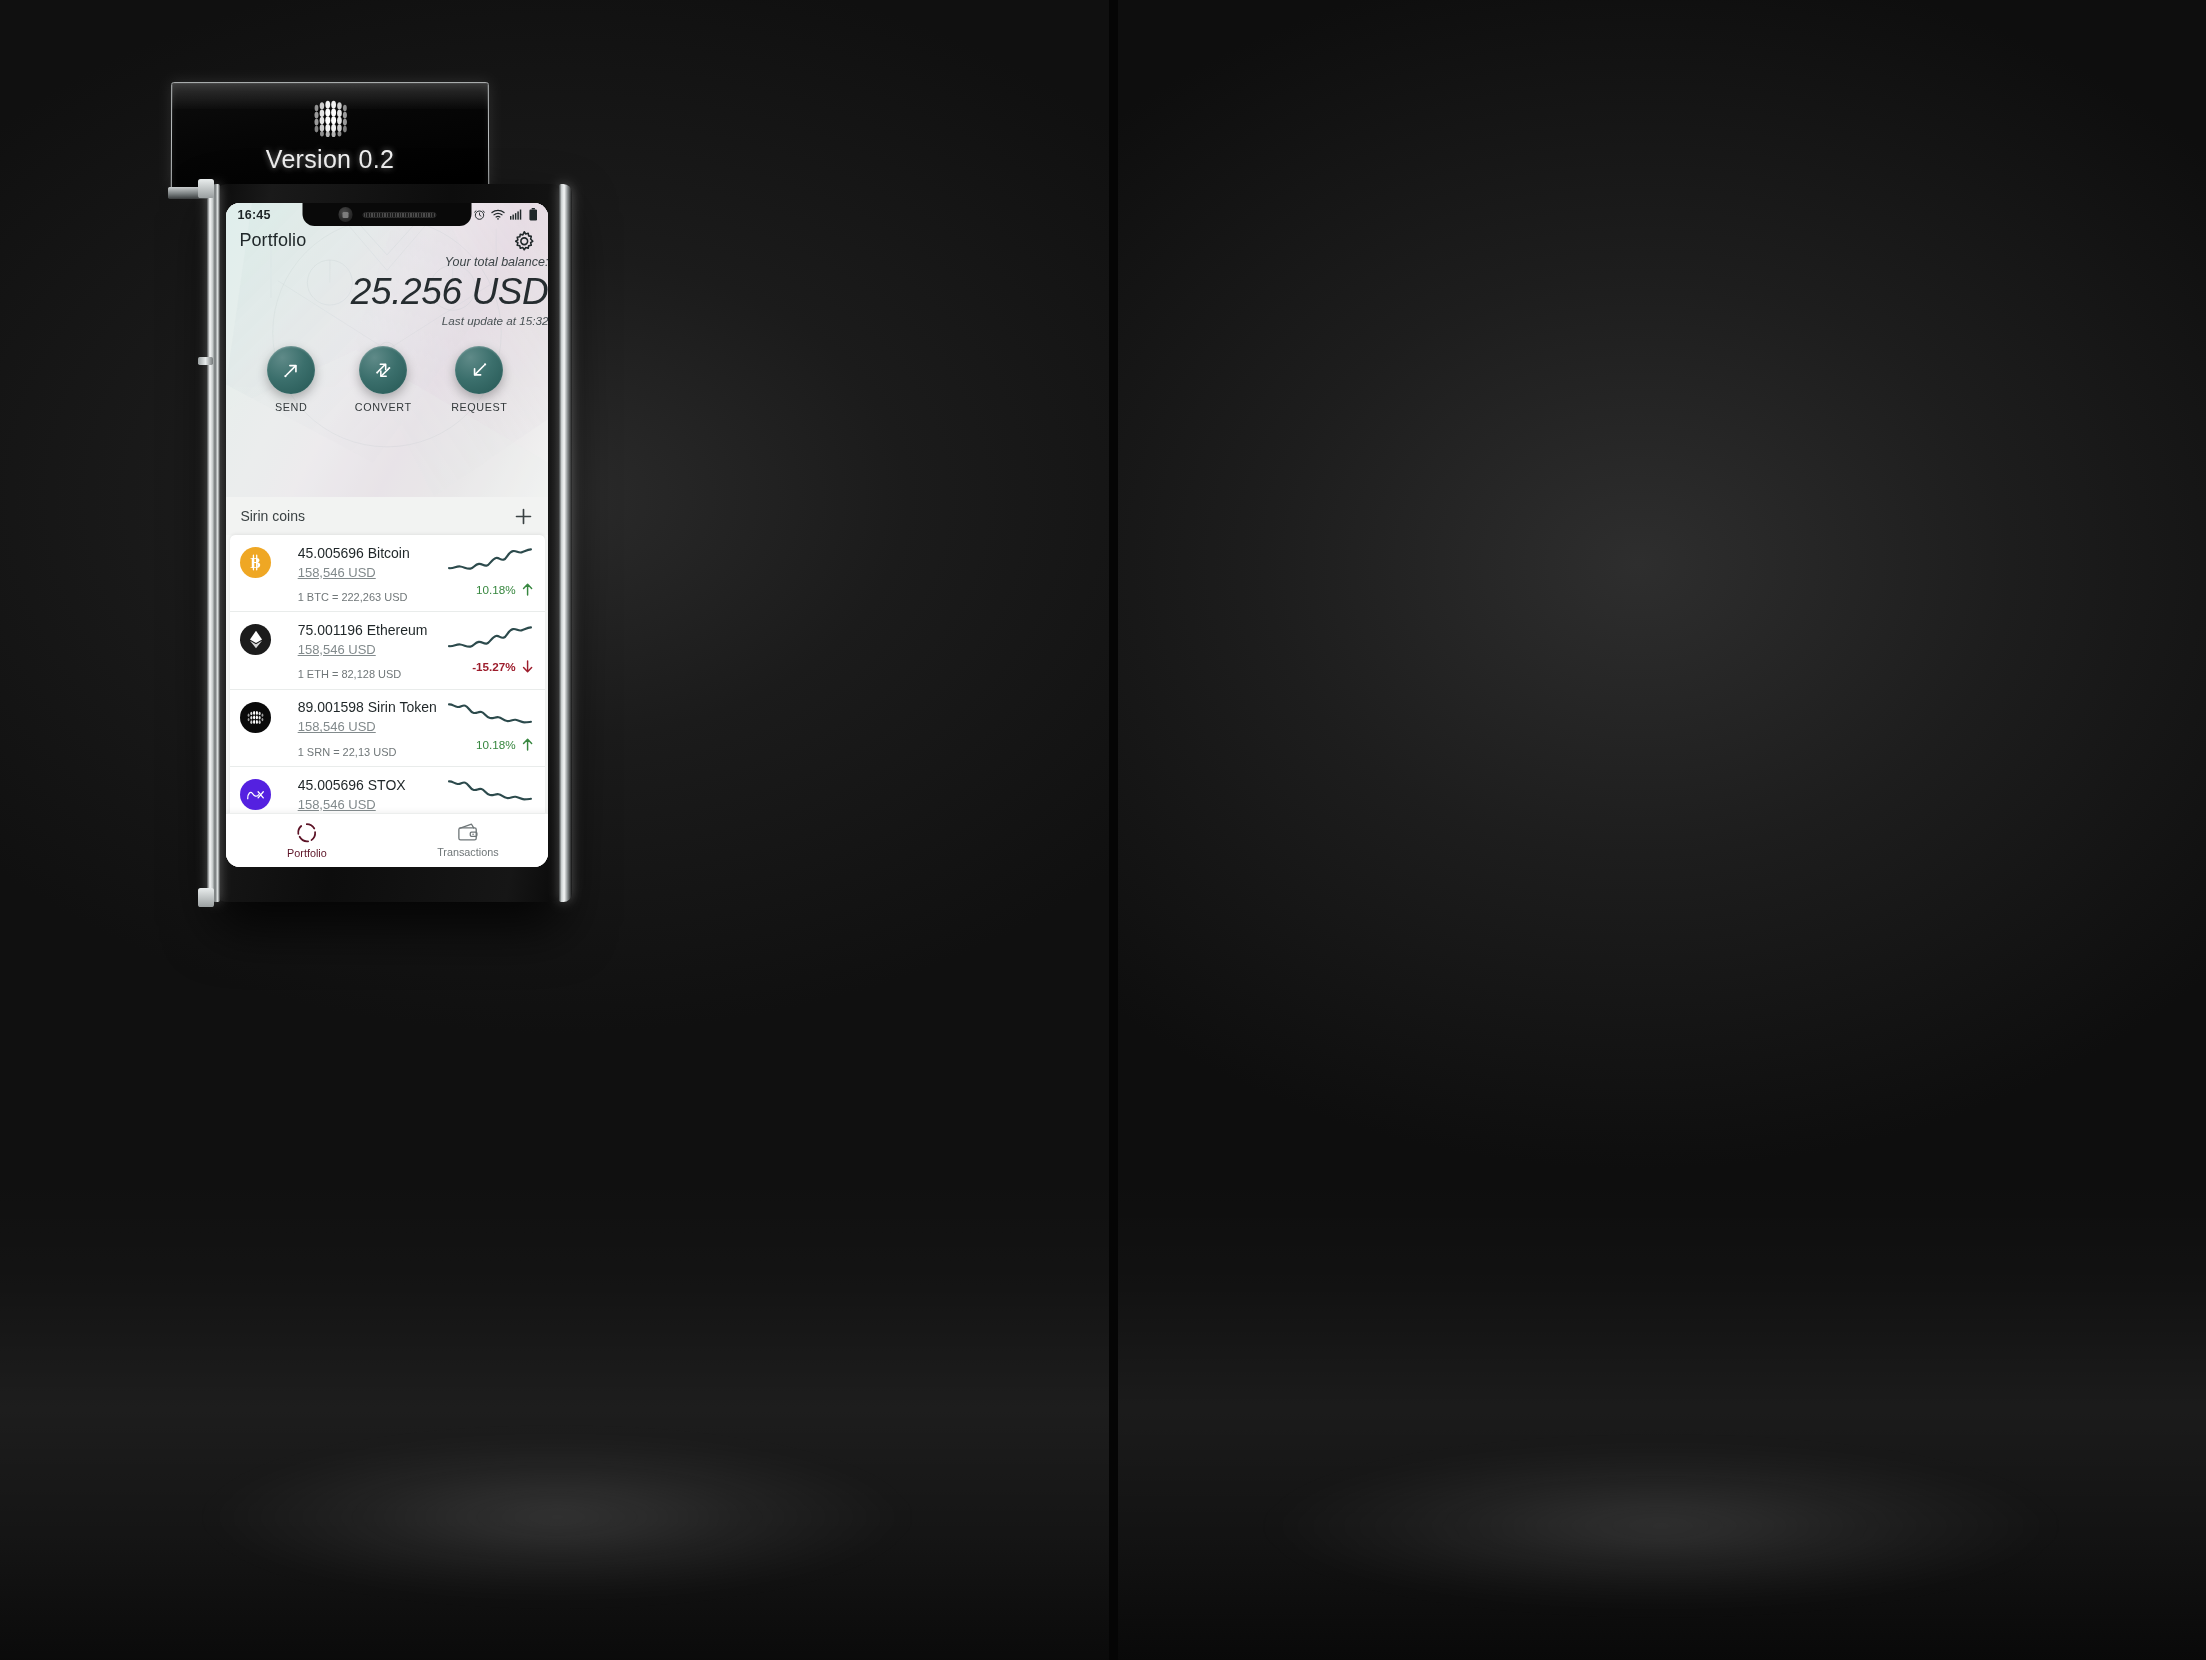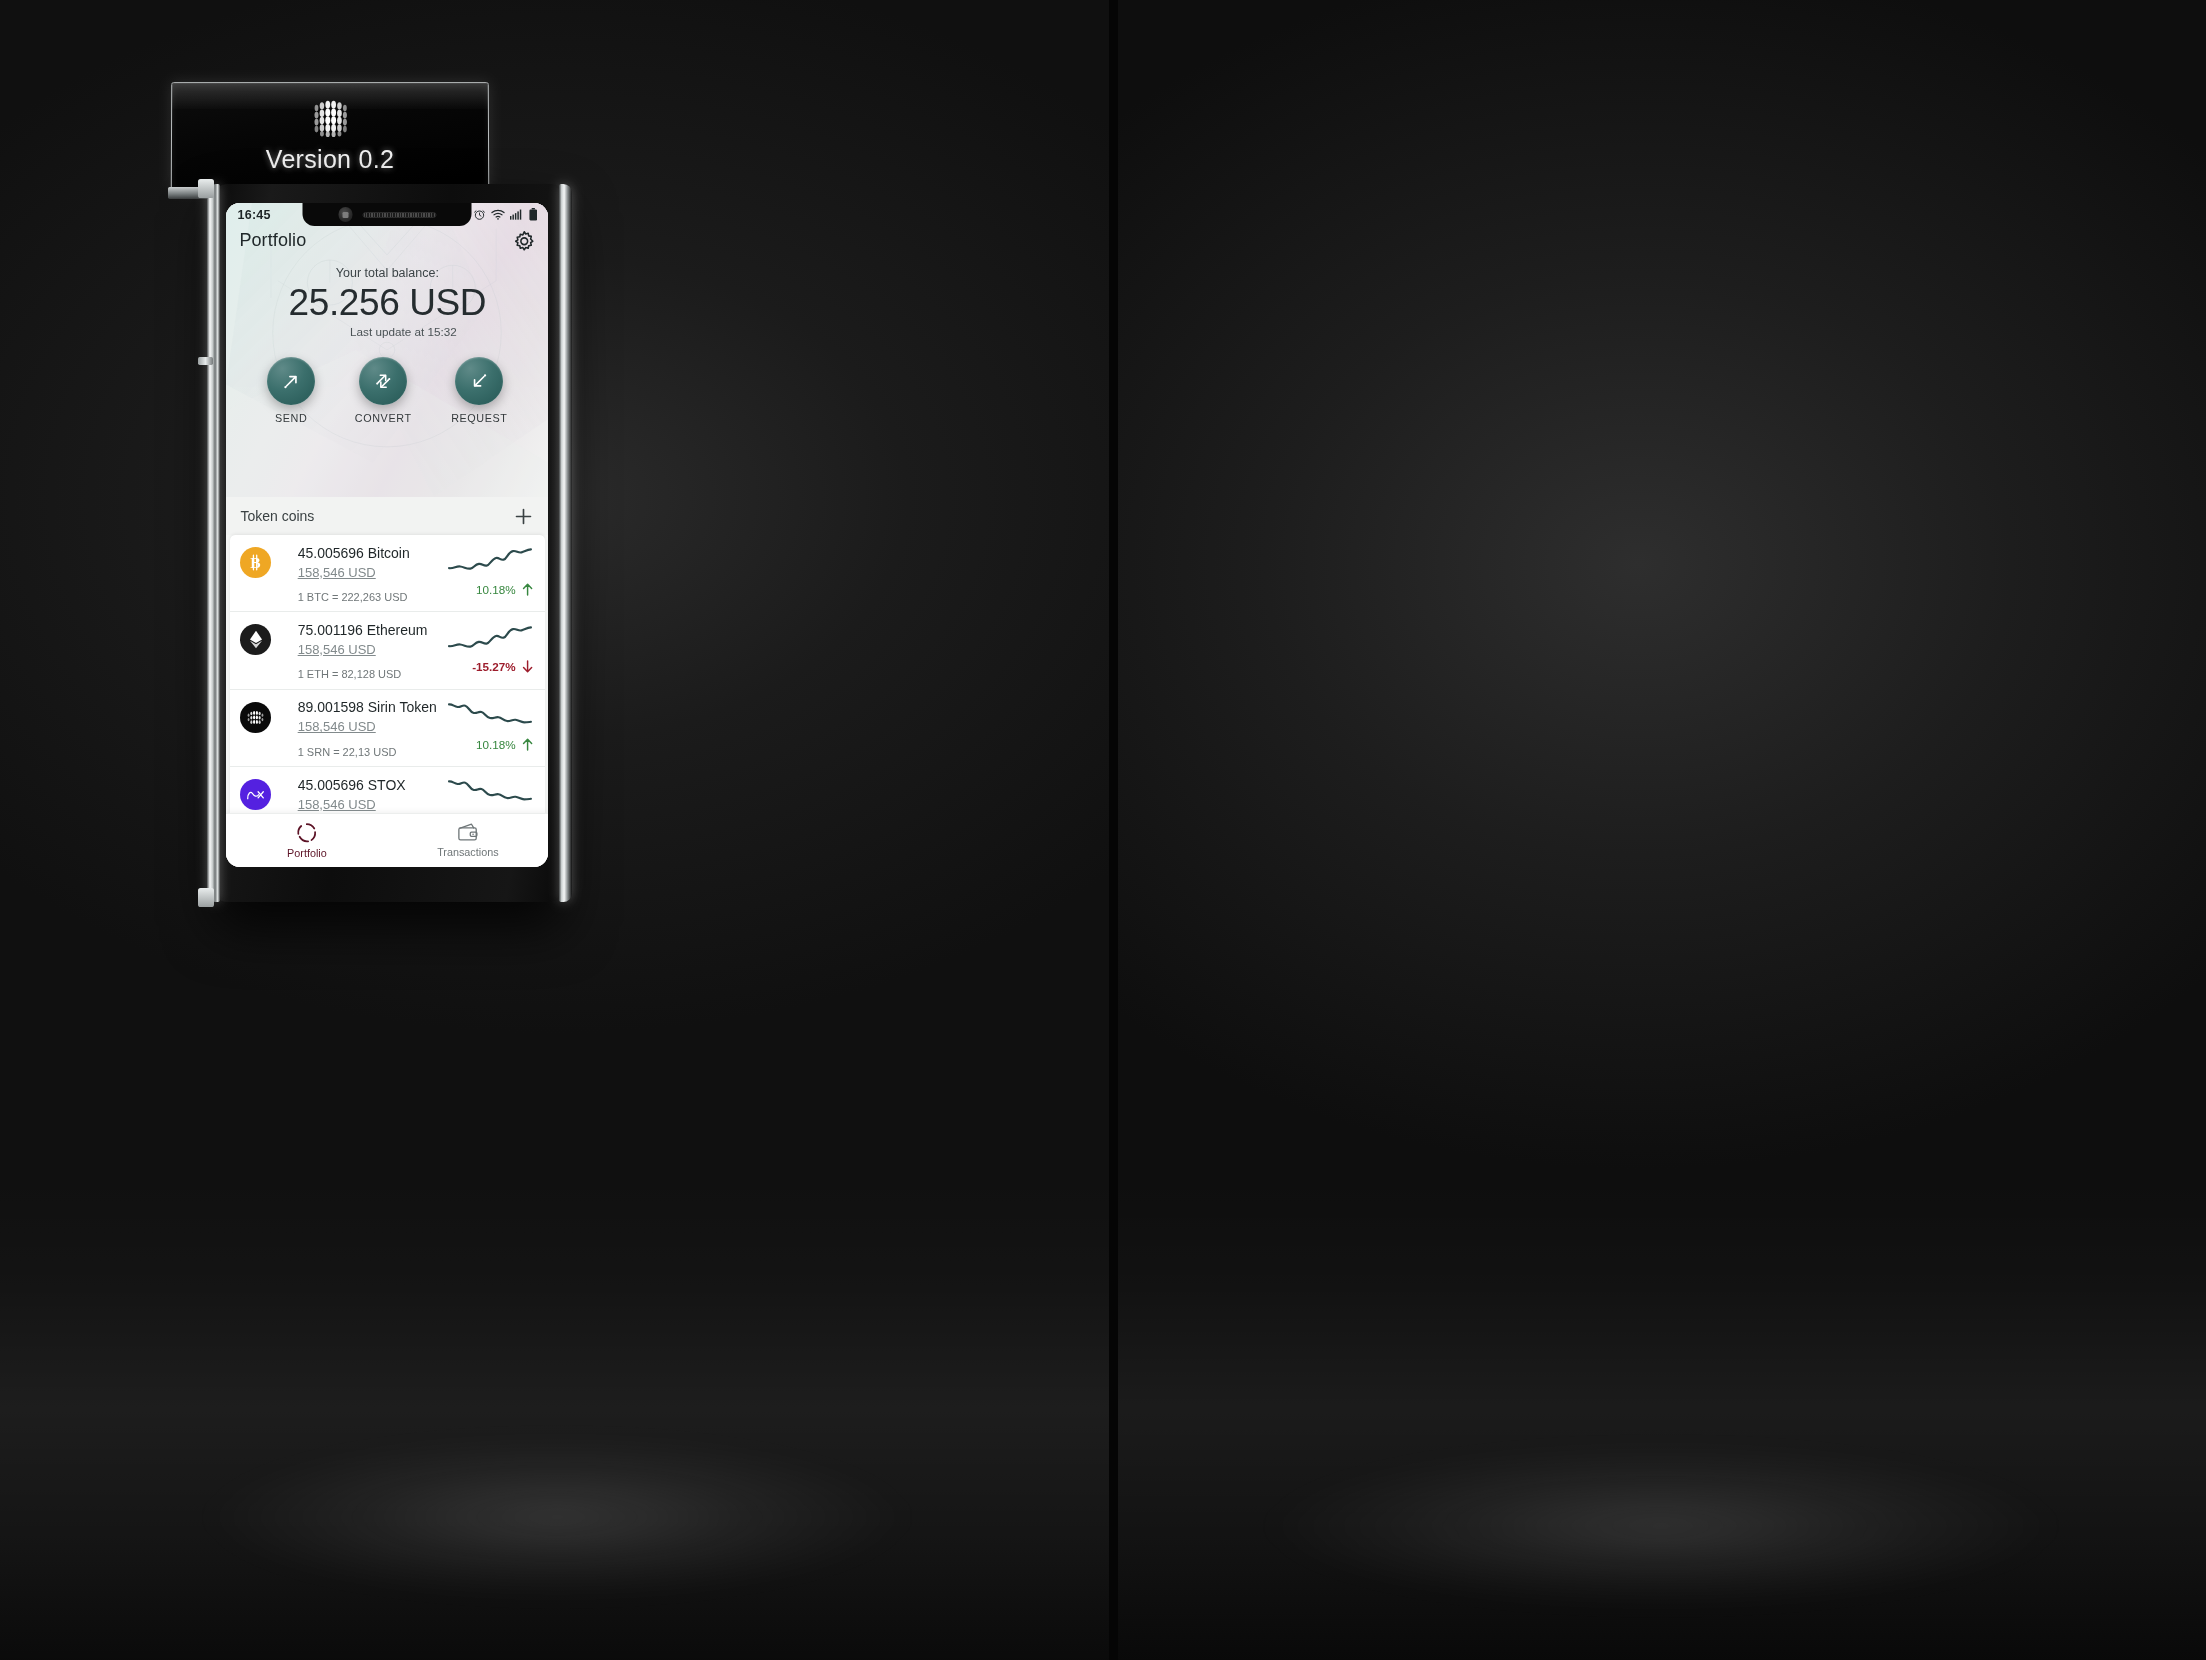--- a/index.html
+++ b/index.html
@@ -217,22 +217,23 @@
   }
   .page-title {
     font-size: 18px; color: #20282a; font-weight: 400;
     letter-spacing: 0.1px;
   }
   .gear-btn { width: 22.5px; height: 22.5px; display: block; cursor: pointer; }
 
   
   .balance-block {
     position: relative; z-index: 5;
-    text-align: center;
-    margin-top: 14px;
+    text-align: right;
+    margin-top: 3px;
+    font-style: italic;
   }
   .balance-label { font-size: 12.5px; color: #3c4447; }
   .balance-amount {
     font-size: 37px; color: #252c2f;
     letter-spacing: -0.4px; line-height: 1.15;
     margin: 1.7px 0 0.9px;
   }
   .balance-update { font-size: 11.7px; color: #4a5255; padding-left: 32px; }
 
   
@@ -526,21 +527,21 @@
                       <circle cx="19.7" cy="6.3" r="1.3" fill="#fff"></circle>
                     </svg>
                   </span>
                   <span class="action-label">REQUEST</span>
                 </div>
 
               </div>
             </div>
 
             <div class="coins-bar">
-              <div class="coins-bar-title">Token coins</div>
+              <div class="coins-bar-title">Sirin coins</div>
               <div class="add-coin-btn">
                 <svg width="21" height="21" viewBox="0 0 24 24">
                   <path d="M12 4 V20 M4 12 H20" stroke="#3a4143" stroke-width="1.9" stroke-linecap="round"></path>
                 </svg>
               </div>
             </div>
 
             <div class="coin-list">
 
               <div class="coin-row">

